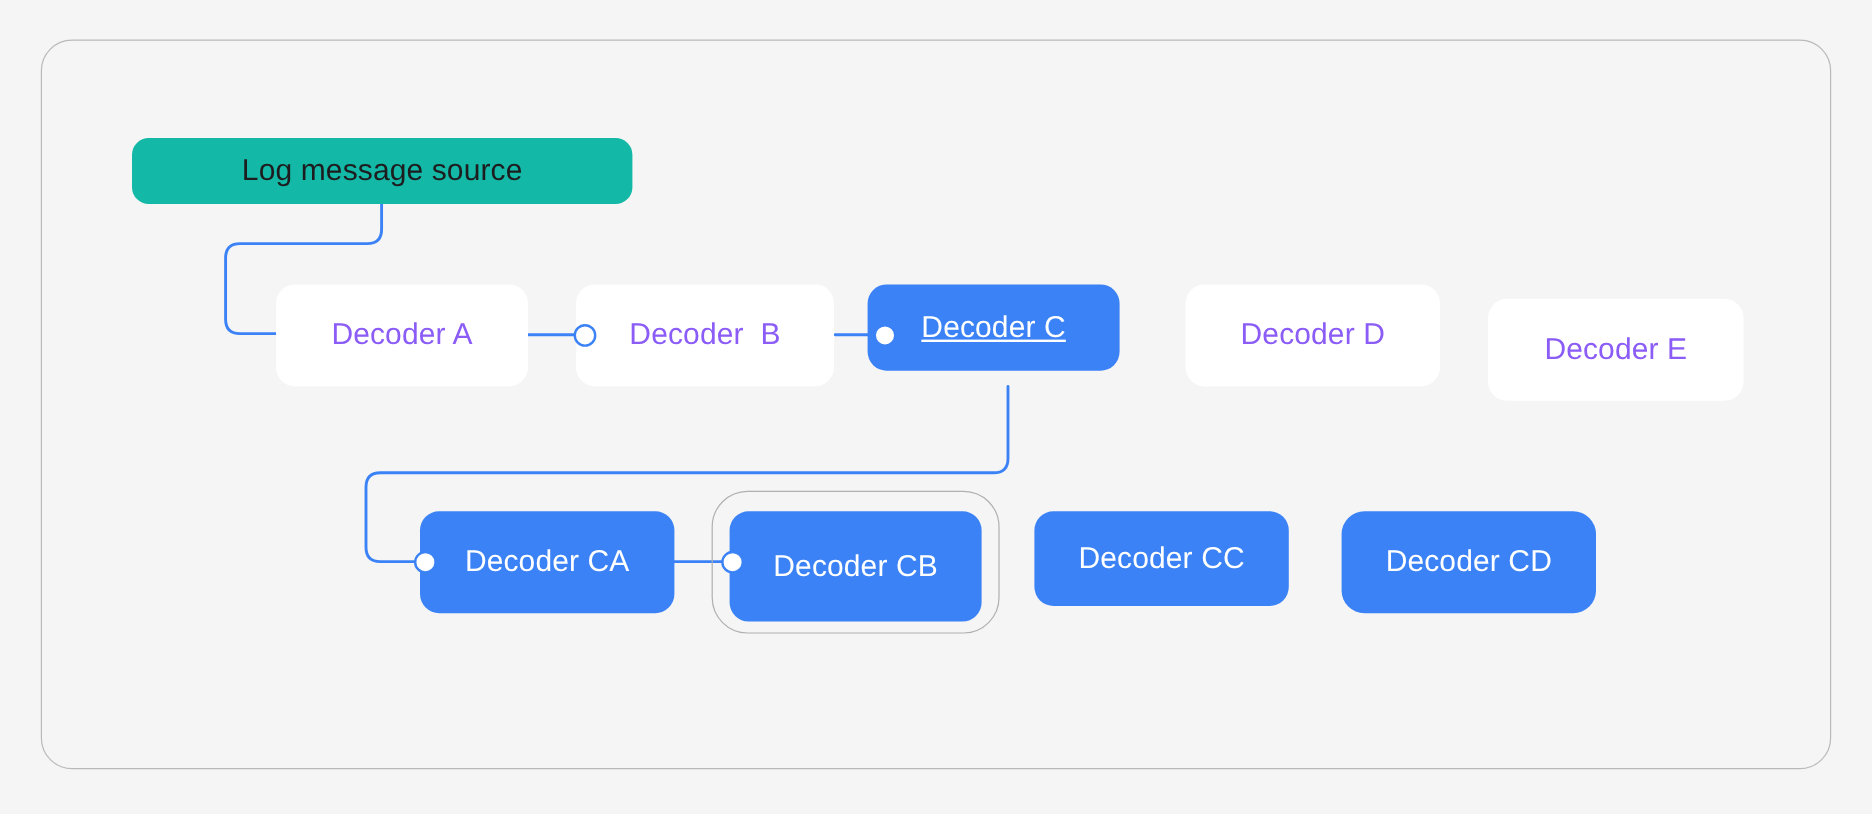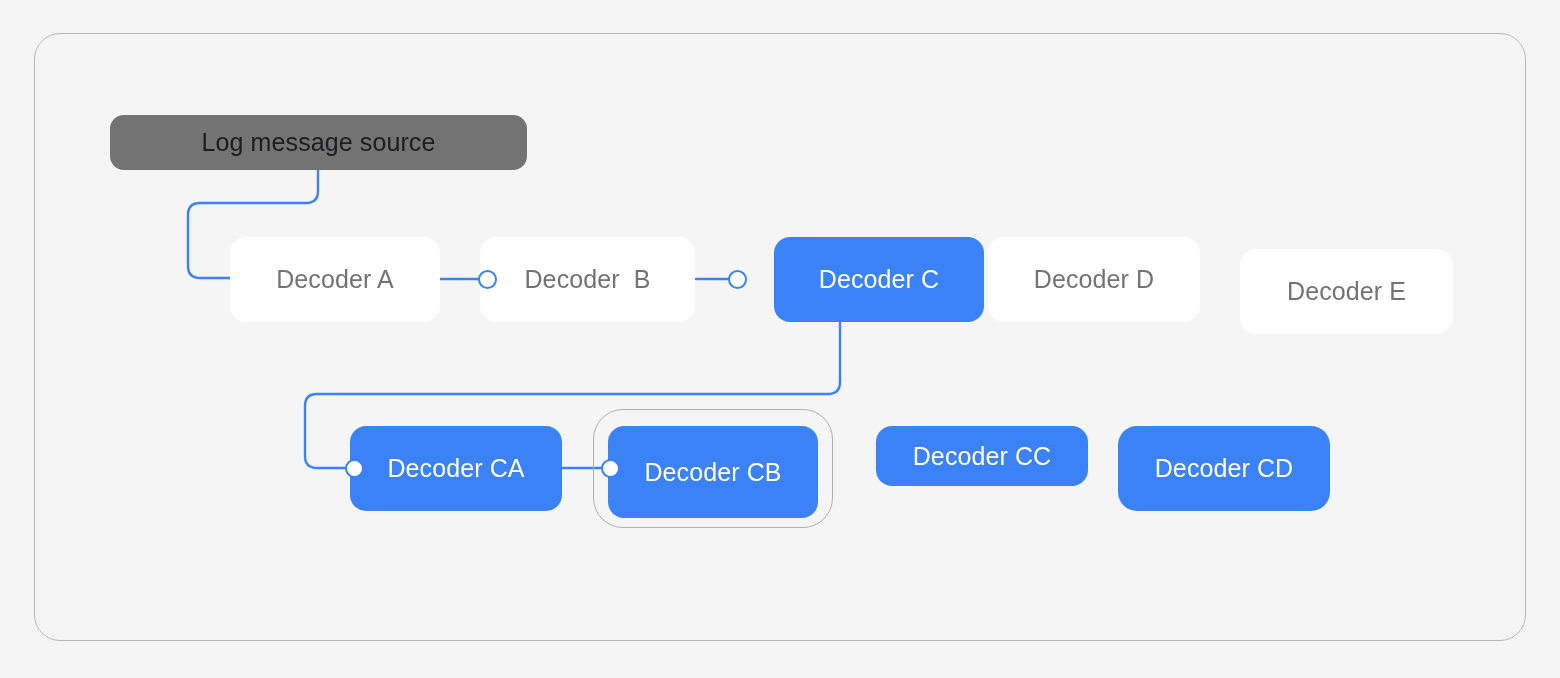--- a/index.html
+++ b/index.html
@@ -49,29 +49,29 @@
     justify-content: center;
     border-radius: 16px;
     font-size: 25px;
     letter-spacing: 0.1px;
     white-space: pre;
     user-select: none;
     cursor: pointer;
   }
   .node.light {
     background: #ffffff;
-    color: #737373;
+    color: #8b5cf6;
     text-align: right;
   }
   .node.accent {
     background: #3b82f6;
     color: #ffffff;
   }
   .node.source {
-    background: #737373;
+    background: #14b8a6;
     color: #1d1d1f;
     border-radius: 14px;
     font-size: 25px;
   }
   
   .focus-ring {
     position: absolute;
     box-sizing: border-box;
     border: 1.5px solid #b0b0b0;
     border-radius: 30px;
@@ -130,21 +130,21 @@
   </div>
 
   <div class="node light" style="left:230px; top:237px; width:210px; height:85px;">
     <span>Decoder A</span>
   </div>
 
   <div class="node light" style="left:480px; top:237px; width:215px; height:85px;">
     <span>Decoder  B</span>
   </div>
 
-  <div class="node accent" style="left:774px; top:237px; width:210px; height:85px;">
+  <div class="node accent" style="left:723px; top:237px; width:210px; height:72px;text-decoration:underline;">
     <span>Decoder C</span>
   </div>
 
   <div class="node light" style="left:988px; top:237px; width:212px; height:85px;">
     <span>Decoder D</span>
   </div>
 
   <div class="node light" style="left:1240px; top:249px; width:213px; height:85px;">
     <span>Decoder E</span>
   </div>
@@ -152,21 +152,21 @@
   <div class="node accent" style="left:350px; top:426px; width:212px; height:85px;">
     <span>Decoder CA</span>
   </div>
 
   <div class="focus-ring" style="left:593px; top:409px; width:240px; height:119px;"></div>
 
   <div class="node accent" style="left:608px; top:426px; width:210px; height:92px;">
     <span>Decoder CB</span>
   </div>
 
-  <div class="node accent" style="left:862px; top:426px; width:212px; height:60px;margin-left:14px;">
+  <div class="node accent" style="left:862px; top:426px; width:212px; height:79px;">
     <span>Decoder CC</span>
   </div>
 
   <div class="node accent" style="left:1118px; top:426px; width:212px; height:85px;border-radius:19px;">
     <span>Decoder CD</span>
   </div>
 
   <div class="handle" style="left:478px; top:270px;"></div>
 
   <div class="handle" style="left:728px; top:270px;"></div>

